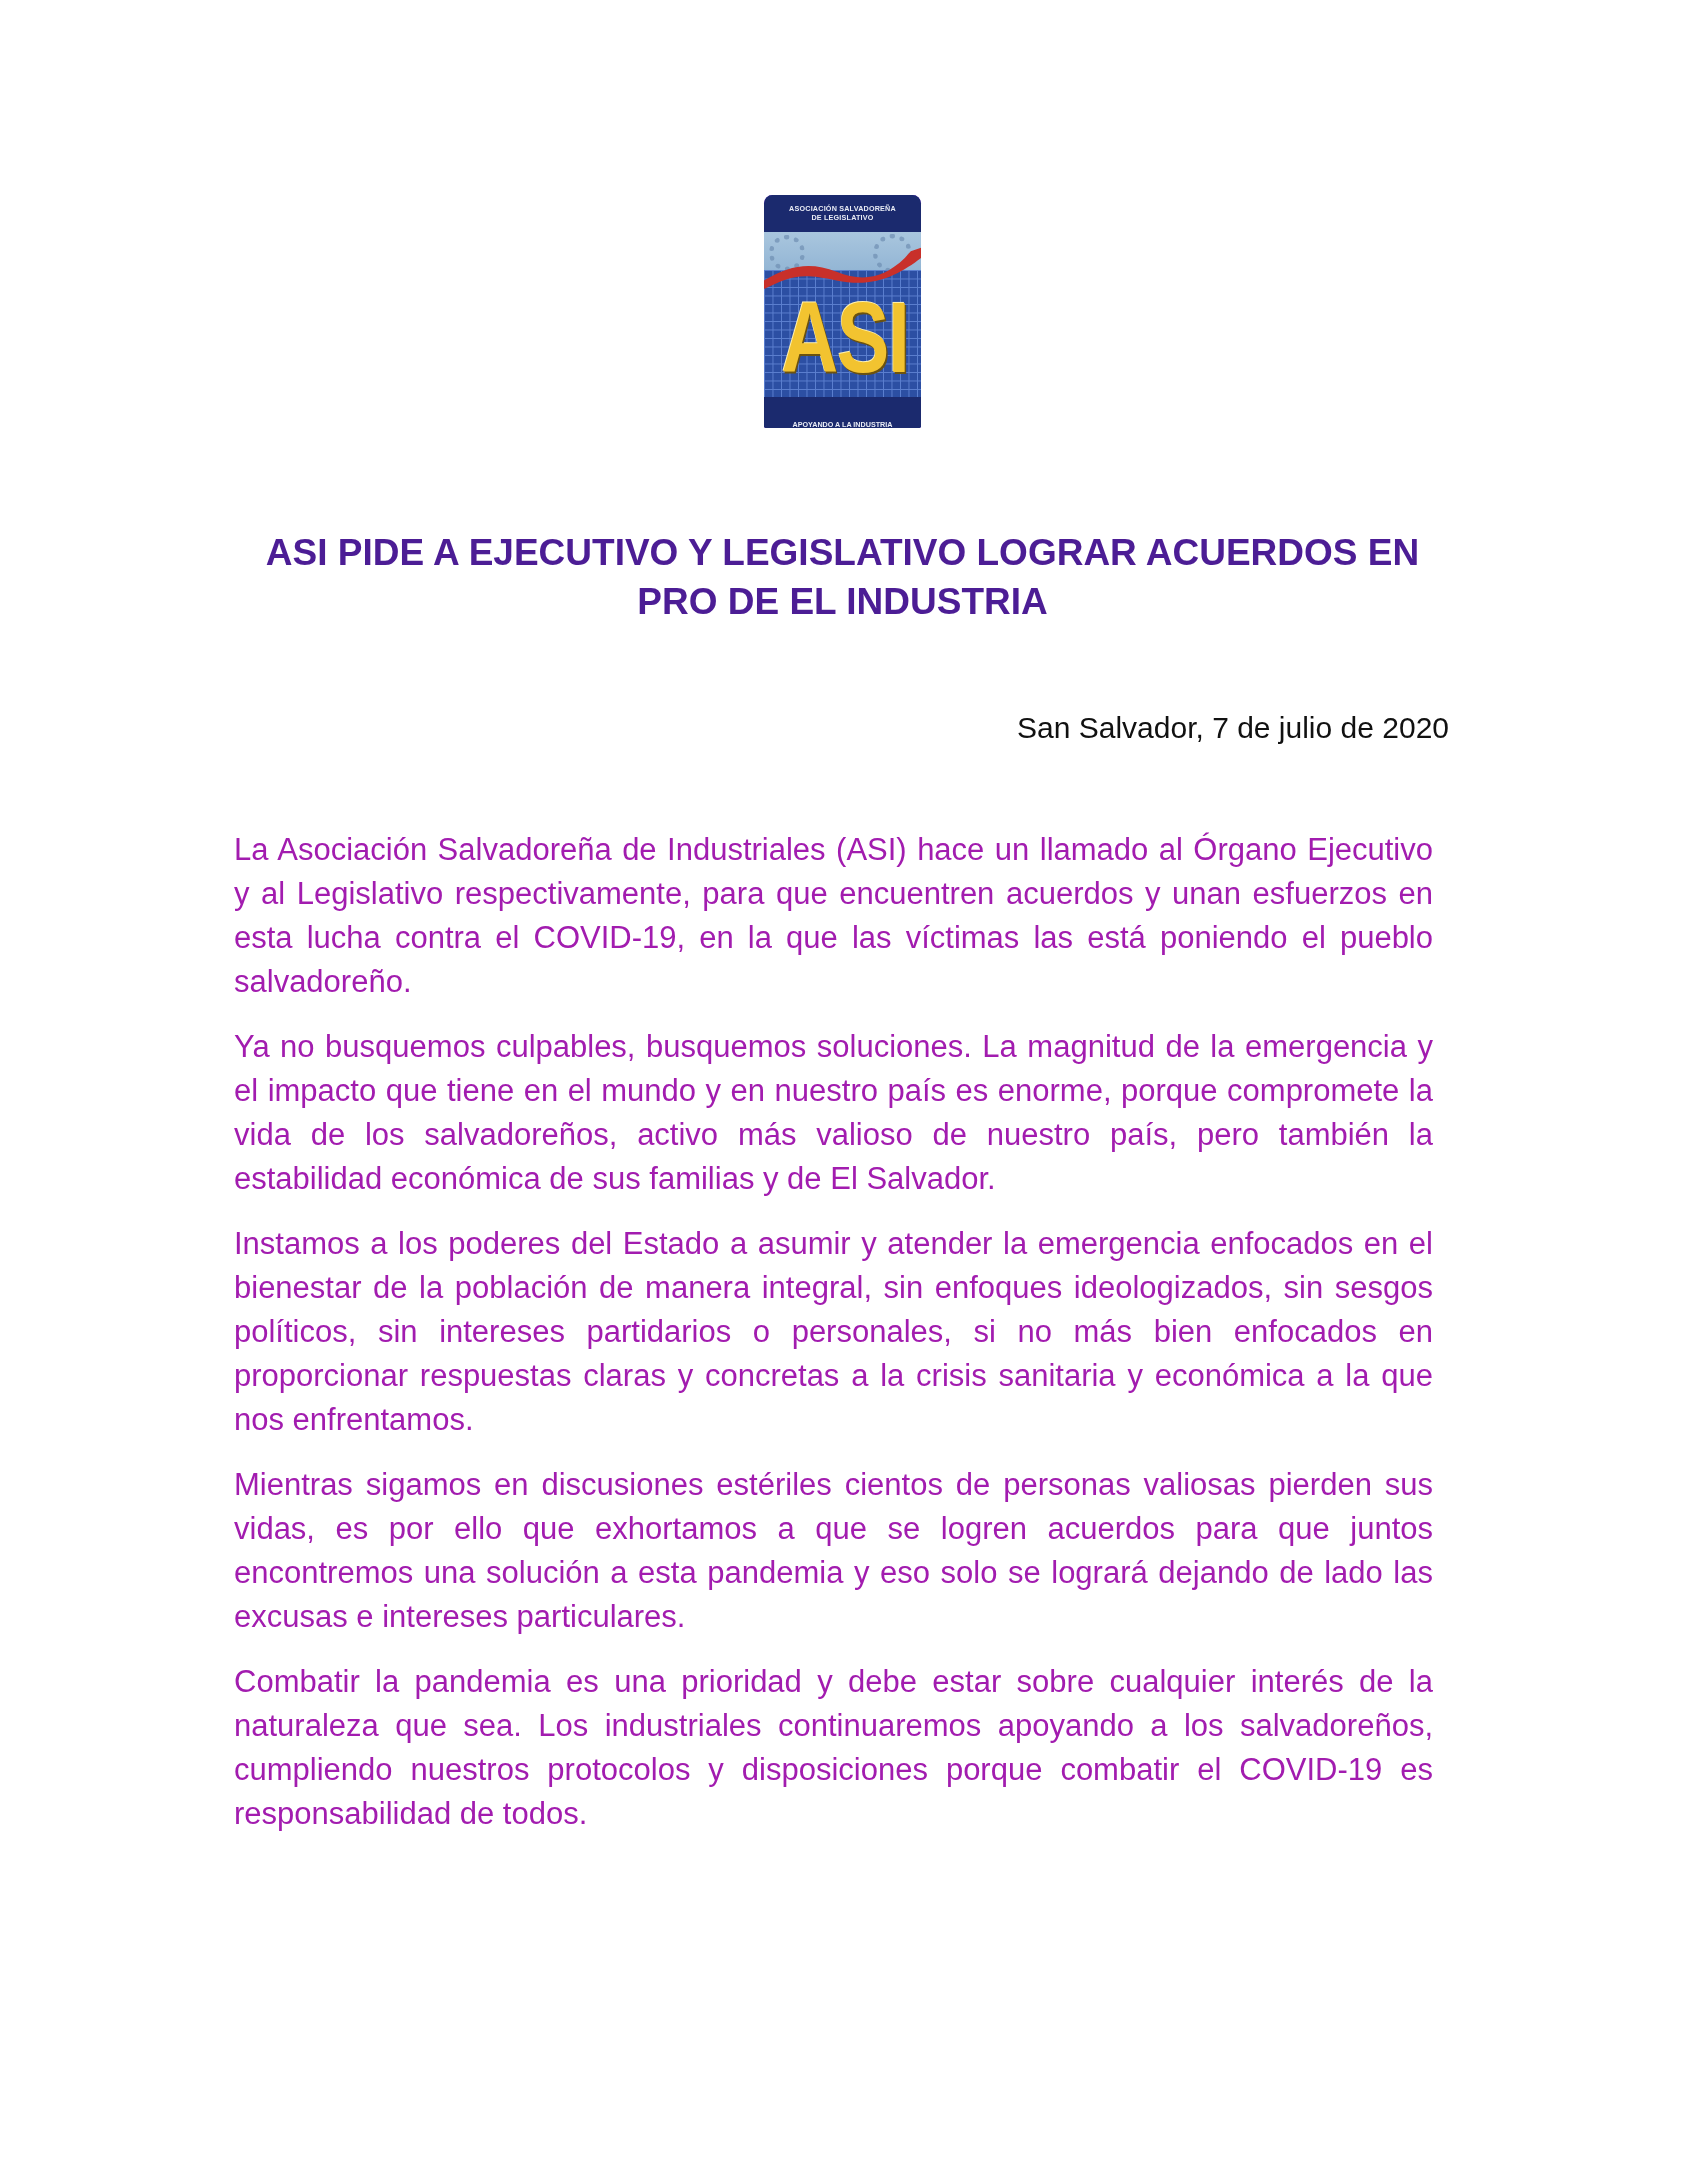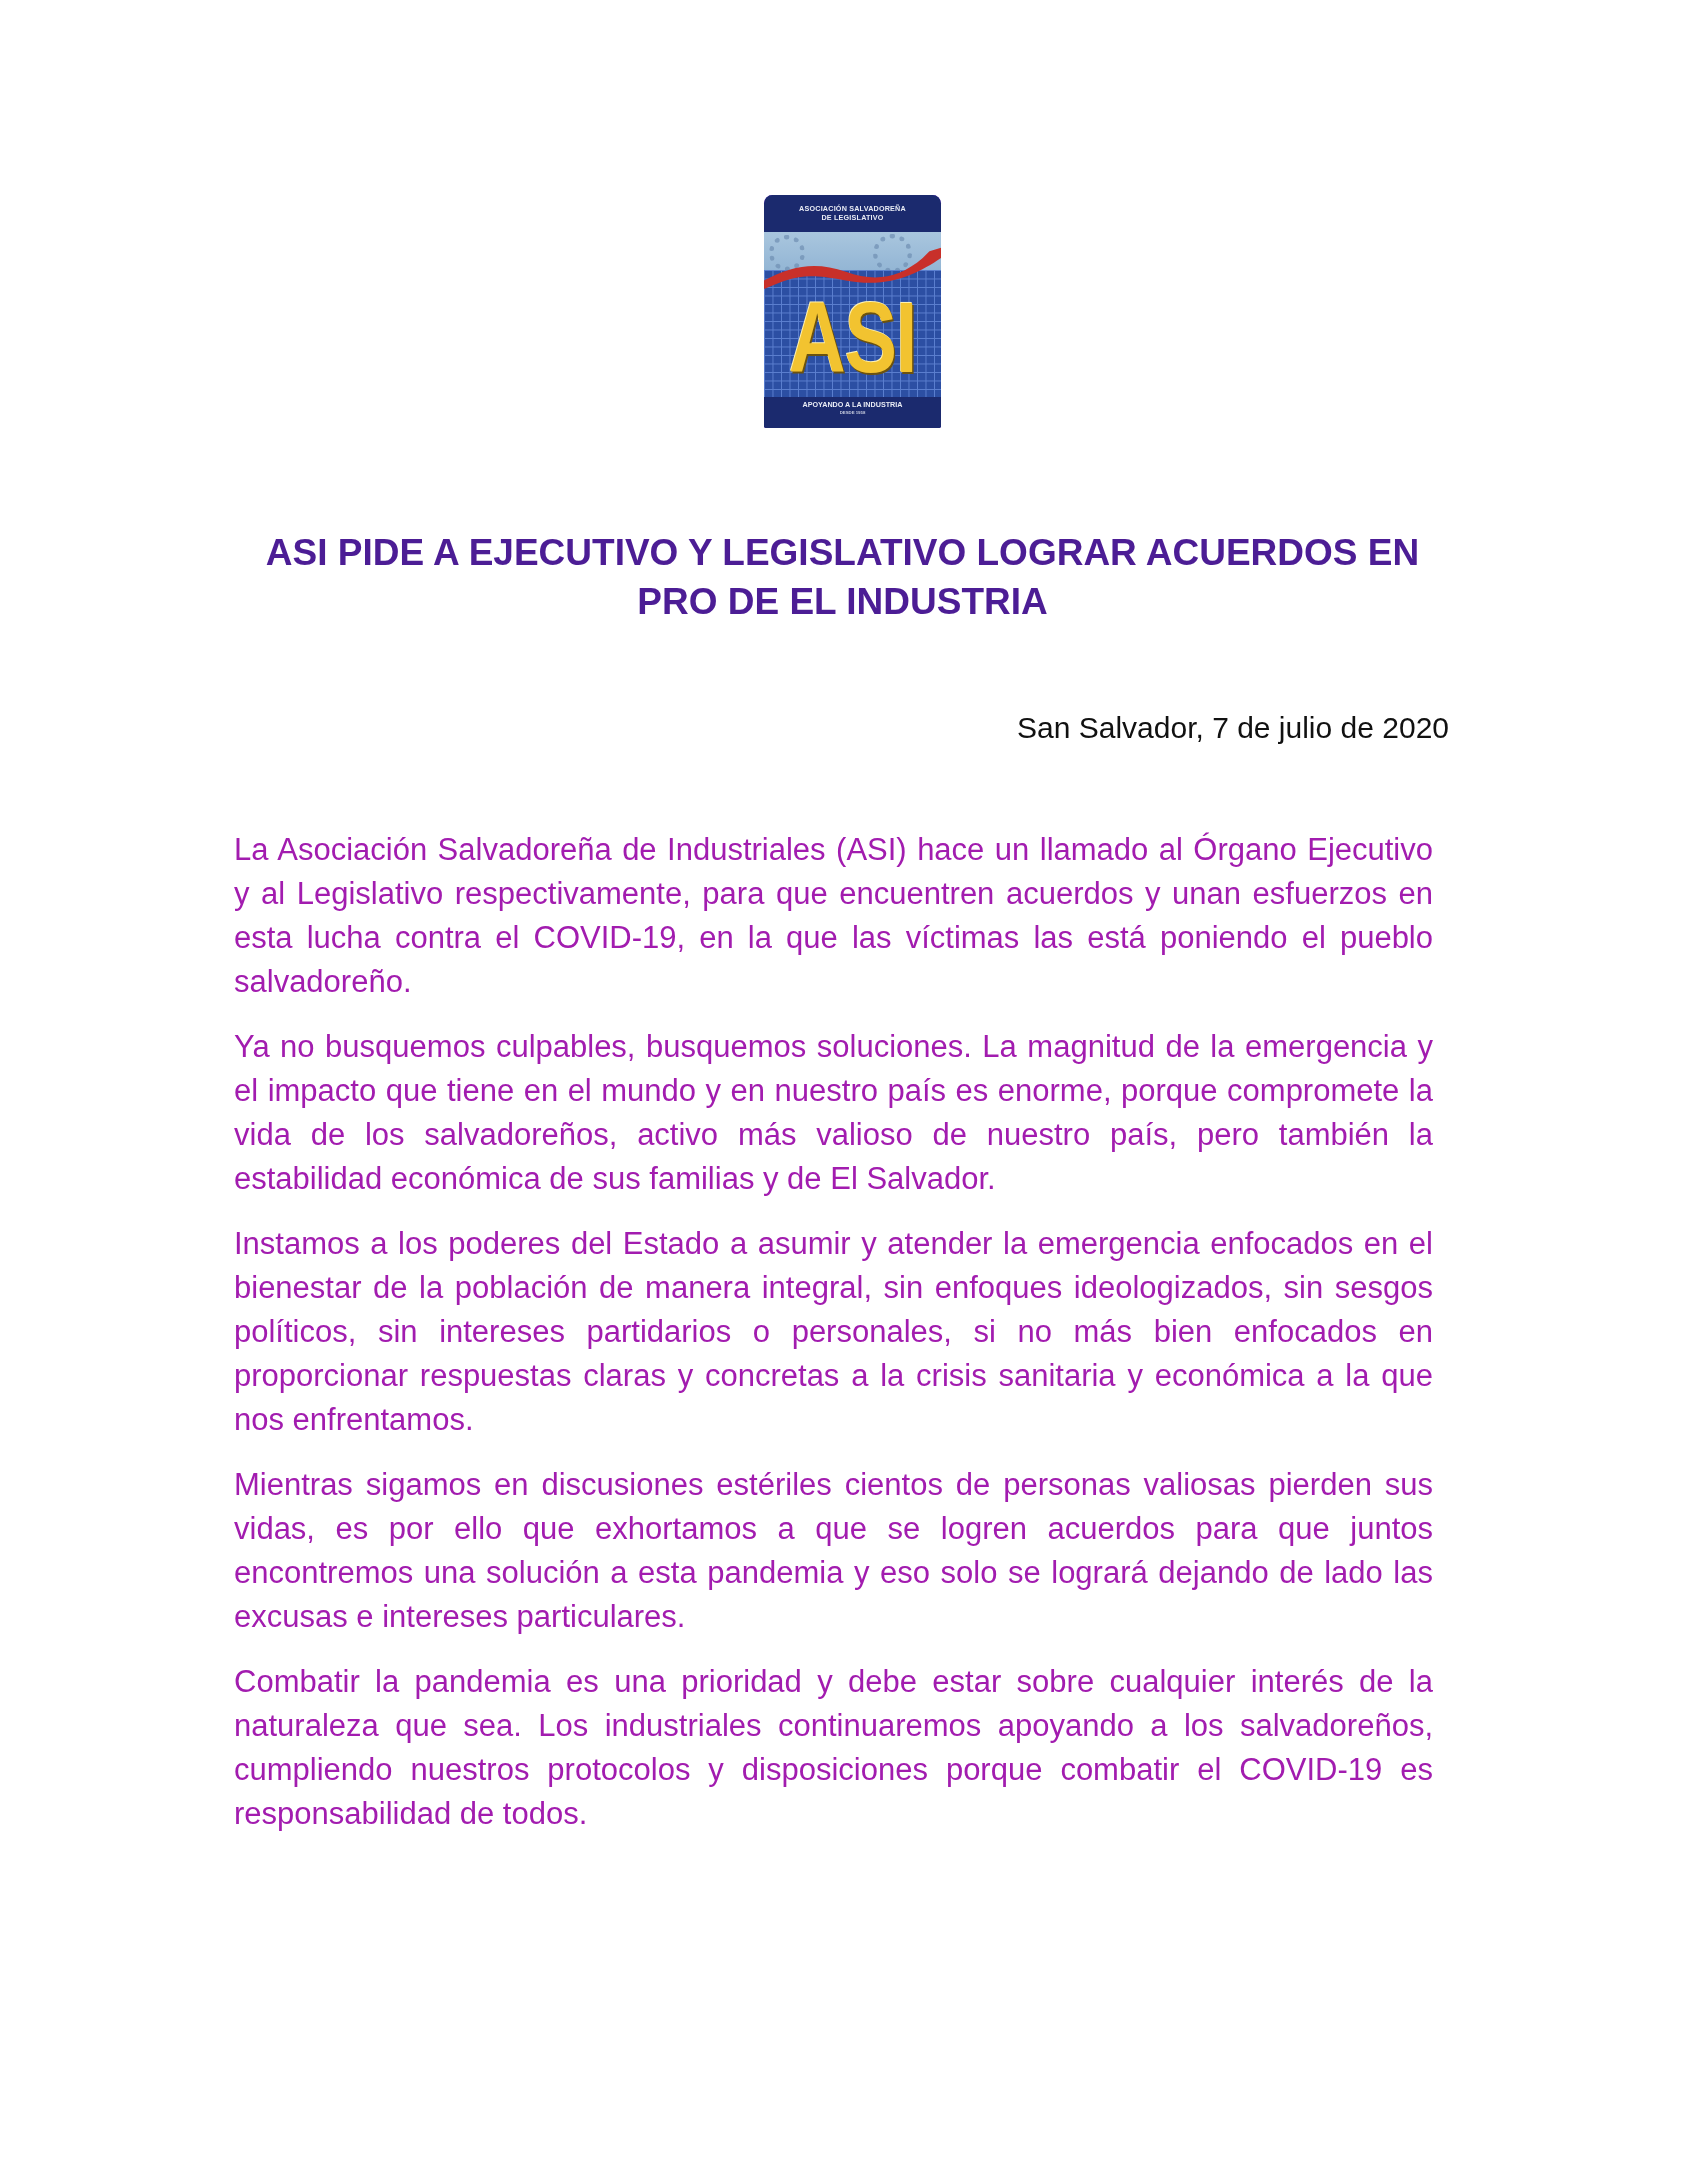--- a/index.html
+++ b/index.html
@@ -1,20 +1,20 @@
 <!DOCTYPE html>
 <html style="font-size:13.6px"><head>
 <meta charset="utf-8">
 <style>
   html, body { margin: 0; padding: 0; background: #ffffff; }
   body { width: 1685px; height: 2181px; position: relative; overflow: hidden;
          font-family: "Liberation Sans", sans-serif; color: #111111; }
 
   
-  .logo { position: absolute; left: 764px; top: 195px; width: 177px; height: 233px;
+  .logo { position: absolute; left: 764px; top: 195px; width: 157px; height: 233px;
           border-radius: 8.5px 8.5px 1.7px 1.7px; overflow: hidden; background: #6d28d9; }
   .logo-top { position: absolute; left: 0; top: 0; width: 100%; height: 37px; background: #1b2a6e;
               color: #e9ecf5; font-weight: bold; font-size: 7.2px; line-height: 9.4px; text-align: center;
               padding-top: 8.5px; box-sizing: border-box; letter-spacing: 0.2px; }
   .logo-sky { position: absolute; left: 0; top: 37px; width: 100%; height: 49px;
               background: linear-gradient(180deg, #a9c6de 0%, #8db1d2 100%); }
   .logo-gear { position: absolute; border-radius: 50%; border: 5.1px dotted #6f8fb3; opacity: 0.7; }
   .logo-grid { position: absolute; left: 0; top: 75px; width: 100%; height: 128px;
                background-color: #2c4fa3;
                background-image:
@@ -22,21 +22,21 @@
                  linear-gradient(90deg, #5b7fcf 0.9px, transparent 0.9px);
                background-size: 8.5px 8.5px; }
   .logo-wave { position: absolute; left: 0; top: 51px; width: 100%; height: 43px; }
   .logo-asi { position: absolute; left: 0; top: 92px; width: 100%; text-align: center;
               font-family: "Liberation Sans Narrow", "Liberation Sans", sans-serif;
               font-weight: bold; font-size: 101px; line-height: 101px; letter-spacing: -1.7px;
               color: #f2c330; transform: scaleX(0.78); transform-origin: center;
               text-shadow: 1.7px 1.7px 0 #6b5210, -0.9px -0.9px 0 #fff2b0; }
   .logo-bottom { position: absolute; left: 0; bottom: 0; width: 100%; height: 31px; background: #1b2a6e;
                  color: #e9ecf5; text-align: center; font-weight: bold; }
-  .logo-bottom .slogan { font-size: 7.2px; line-height: 8.5px; padding-top: 4px; display: block; }
+  .logo-bottom .slogan { font-size: 7.2px; line-height: 8.5px; padding-top: 24px; display: block; }
   .logo-bottom .since { font-size: 4.3px; line-height: 6.8px; display: block; opacity: 0.8; }
 
   
   .title { position: absolute; left: 196px; width: 1293px; top: 528px; text-align: center;
            font-weight: bold; font-size: 37px; line-height: 49px; color: #4c1d95; margin: 0; }
   .title span { display: block; }
 
   
   .date { position: absolute; right: 236px; top: 709px; font-size: 30px; line-height: 37px; color: #111; }
 

